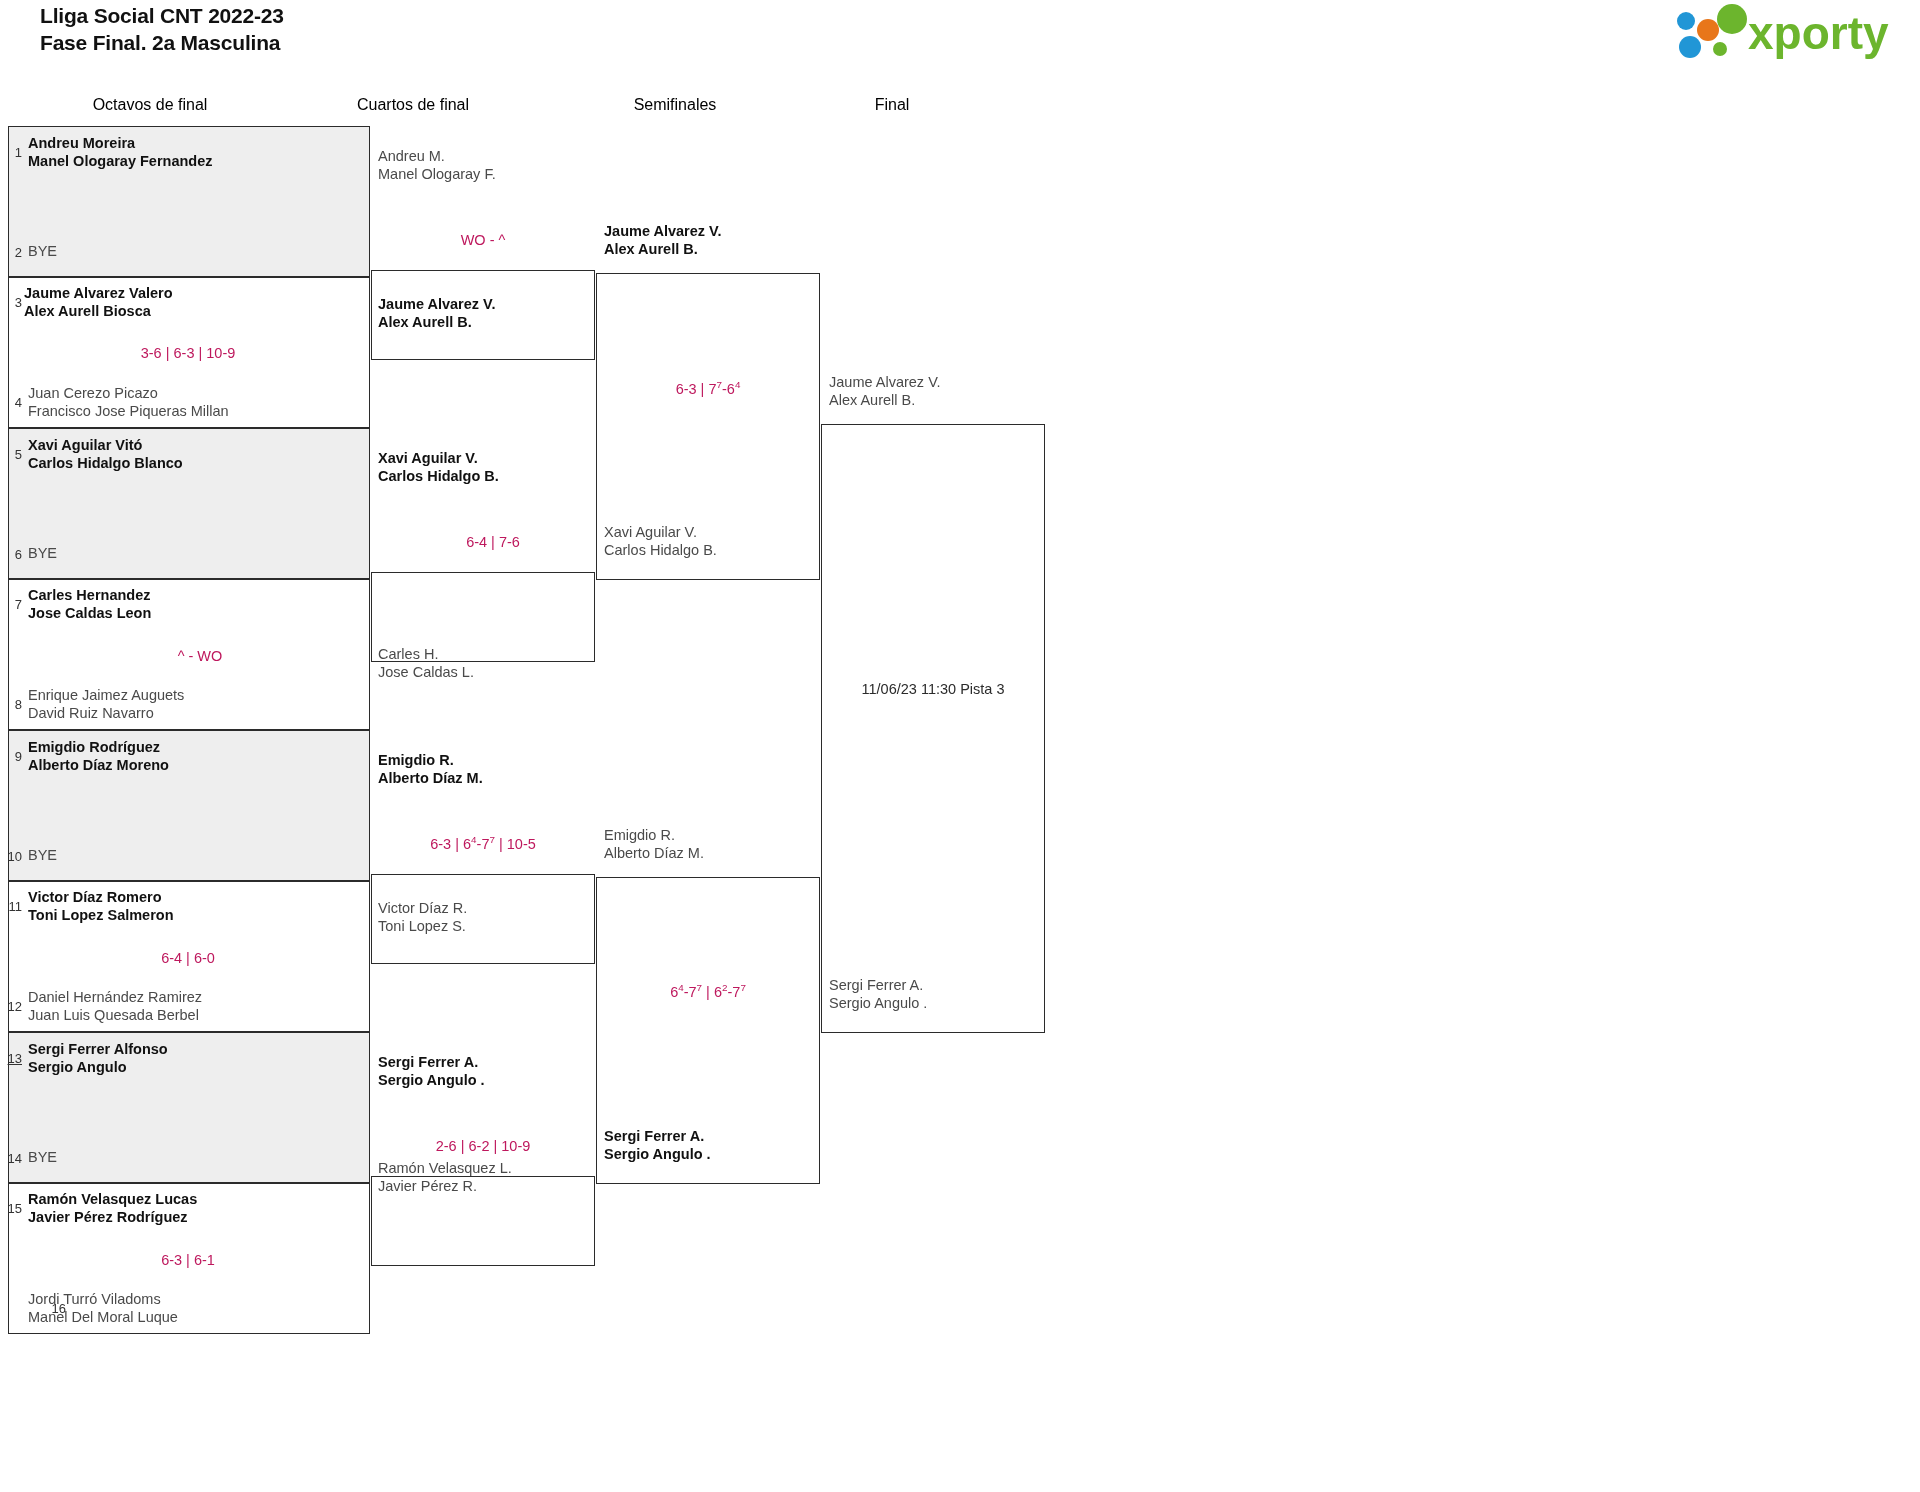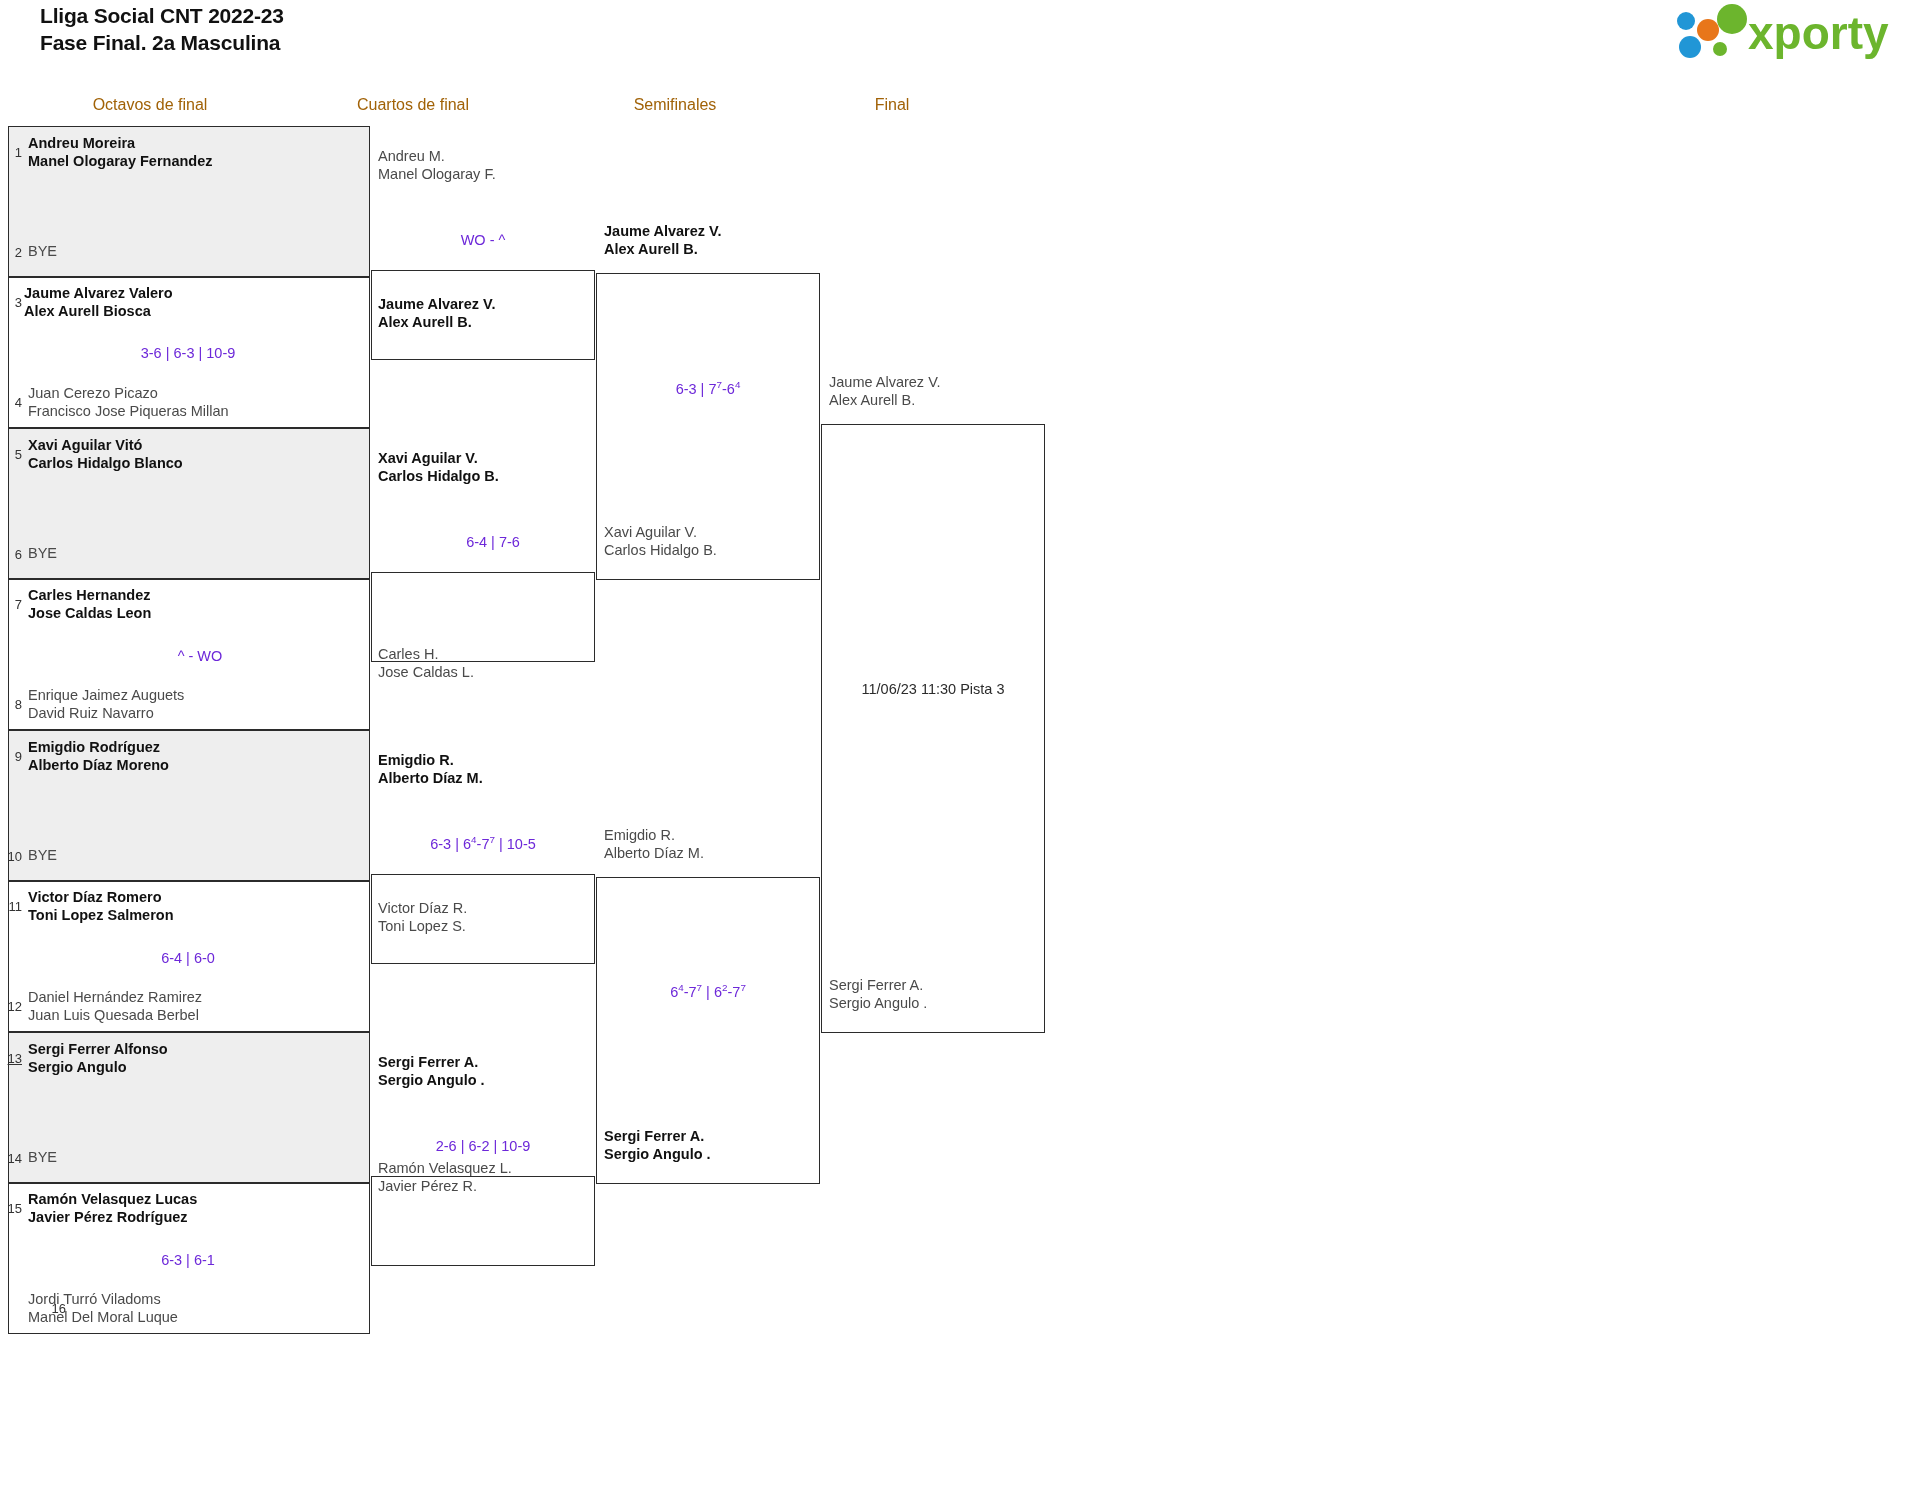--- a/index.html
+++ b/index.html
@@ -36,21 +36,21 @@
     top: 4px;
     width: 240px;
     height: 56px;
   }
   #brand-logo svg { display: block; }
 
   
   .round-header {
     position: absolute;
     font-size: 16px;
-    color: #a16207;
+    color: #000000;
     white-space: nowrap;
     text-align: center;
   }
 
   
   #bracket {
     position: absolute;
     left: 0;
     top: 0;
     width: 1920px;
@@ -91,21 +91,21 @@
     position: absolute;
     font-size: 14.5px;
     color: #4a4a4a;
     white-space: nowrap;
   }
 
   
   .score {
     position: absolute;
     font-size: 14.5px;
-    color: #6d28d9;
+    color: #be185d;
     text-align: center;
     white-space: nowrap;
   }
   .score sup {
     font-size: 0.68em;
     vertical-align: super;
     line-height: 0;
   }
 
   

